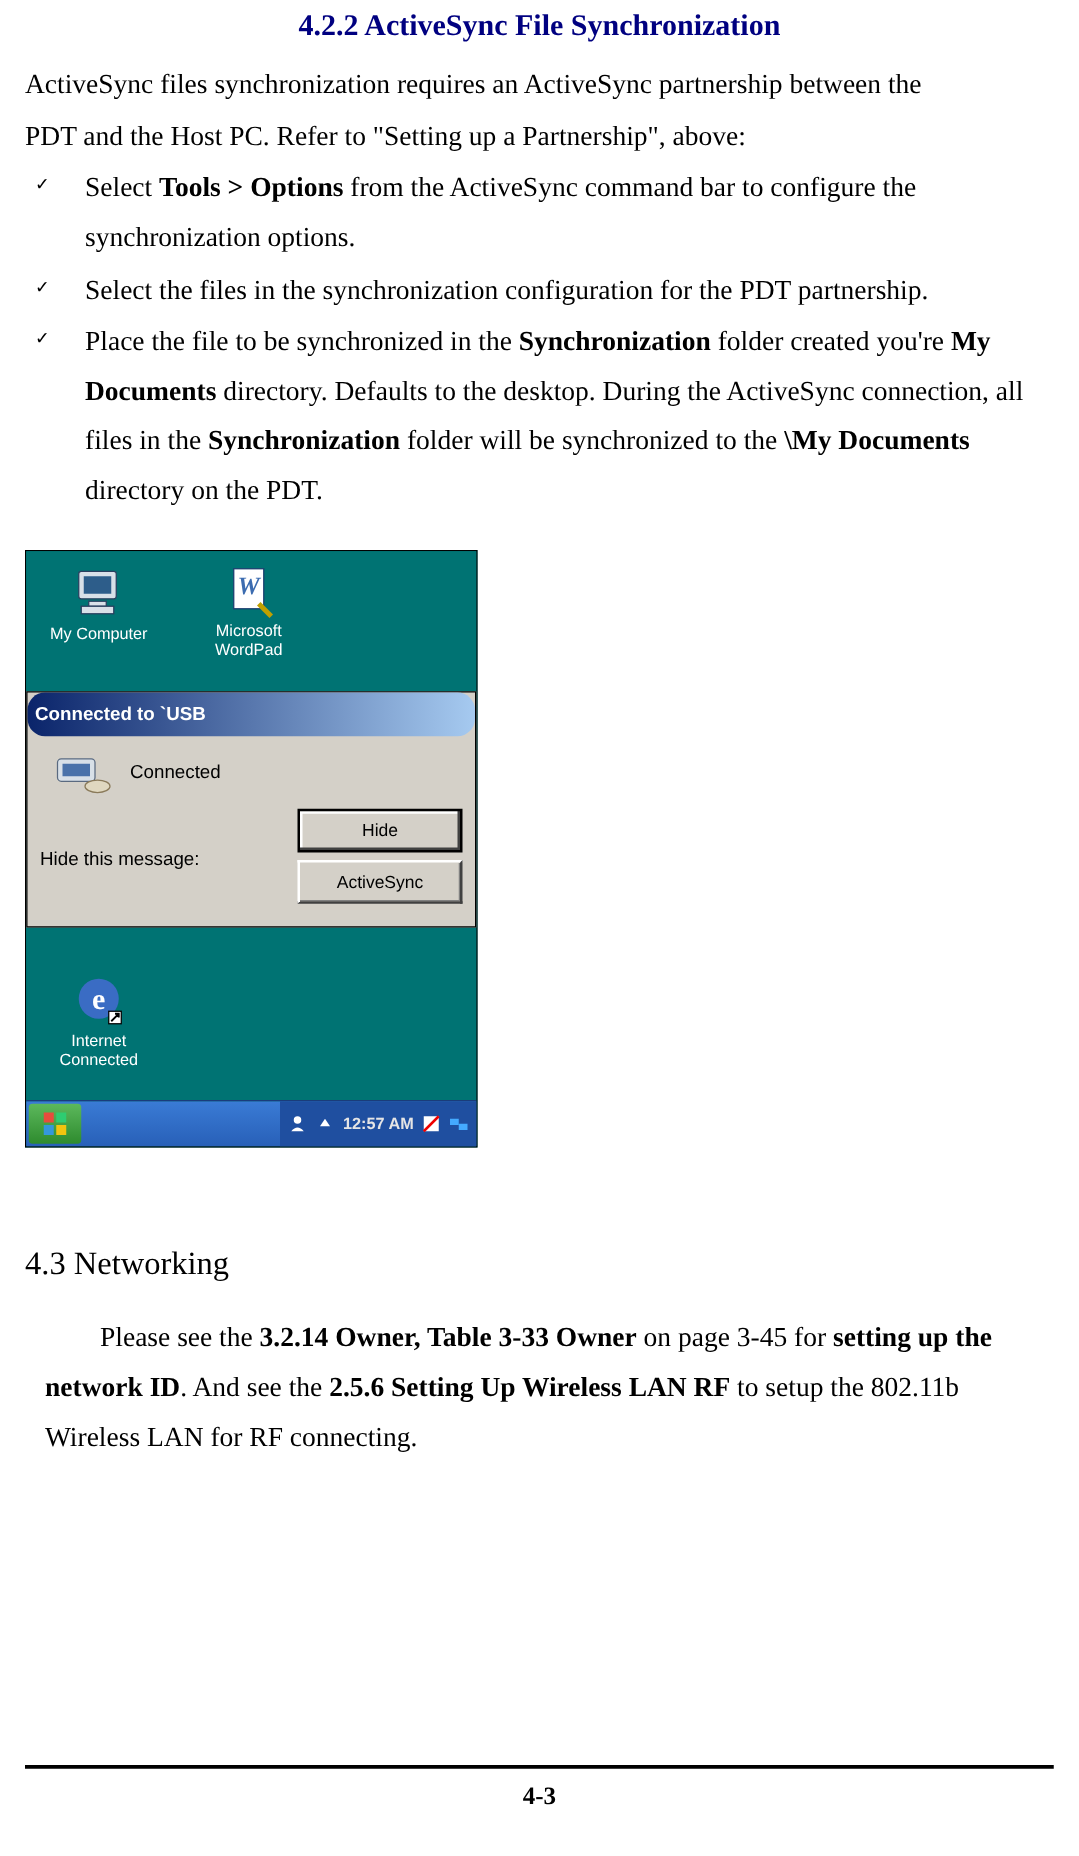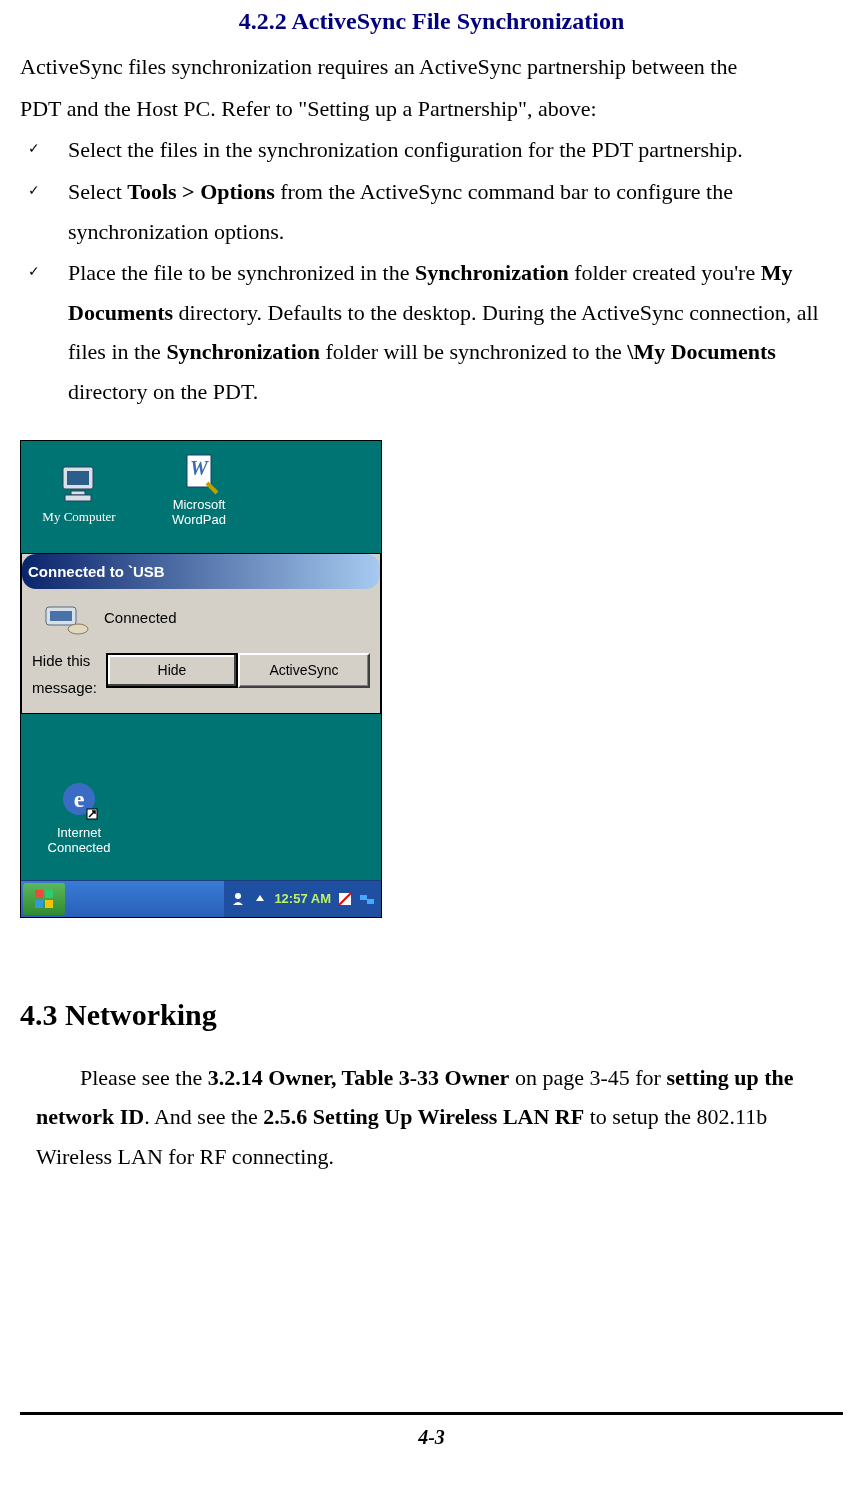--- a/index.html
+++ b/index.html
@@ -60,21 +60,21 @@
       background: #007373;
     }
     .icon-cell {
       position: absolute;
       width: 100px;
       text-align: center;
       color: #fff;
       font-size: 13px;
       line-height: 1.2;
     }
-    .icon-my-computer { top: 22px; left: 8px; font-family: Liberation Serif, serif; }
+    .icon-my-computer { top: 12px; left: 8px; }
     .icon-wordpad { top: 10px; left: 128px; }
     .icon-ie { top: 338px; left: 8px; }
     .icon-glyph {
       width: 44px; height: 44px;
       margin: 0 auto 2px auto;
       display: block;
     }
     .monitor-body { fill:#d8e0e8; stroke:#2a3f5f; stroke-width:1; }
     .monitor-screen { fill:#2d5d8a; }
     .word-doc { fill:#fff; stroke:#1a3c6e; stroke-width:1; }
@@ -124,21 +124,21 @@
       font-size: 14px;
       padding: 3px 10px;
       background: #d4d0c8;
       border-top: 2px solid #fff;
       border-left: 2px solid #fff;
       border-right: 2px solid #404040;
       border-bottom: 2px solid #404040;
       margin-bottom: 6px;
       box-shadow: inset -1px -1px 0 #808080, inset 1px 1px 0 #d4d0c8;
     }
-    .btns-stack { display:flex; flex-direction:row; align-items:flex-end; }
+    .btns-stack { display:flex; flex-direction:column; align-items:flex-end; }
     .taskbar {
       position: absolute;
       bottom: 0; left: 0; right: 0;
       height: 36px;
       background: linear-gradient(to bottom, #3a7bd5, #2860b8);
       display: flex;
       align-items: center;
       border-top: 1px solid #1a3c7a;
     }
     .start-btn {
@@ -151,65 +151,64 @@
     }
     .tray {
       margin-left: auto;
       display: flex;
       align-items: center;
       height: 100%;
       background: #1f4fa0;
       padding: 0 6px;
       gap: 6px;
       font-size: 13px;
-      color: #bef264;
+      color: #e5e5e5;
       font-weight: bold;
     }
     .tray-icon { width:16px; height:16px; }
     .fig-caption {
       font-size: 19px;
       margin-top: 4px;
     }
     .heading-43 {
-      font-weight: bold;
-      font-size: 30px;
+      font-weight: normal;
+      font-size: 26px;
       margin-top: 70px;
       margin-bottom: 14px;
     }
     .net-para {
       text-indent: 44px;
       margin: 16px;
     }
     .footer-line {
       position: absolute;
       bottom: 70px;
       left: 20px; right: 20px;
       border-top: 3px solid #000;
     }
     .page-num {
       position: absolute;
       bottom: 30px;
       left: 0; right: 0;
       text-align: center;
       font-weight: bold;
       font-size: 20px;
-      font-style: italic;
     }
   </style>
 </head>
 <body>
 
 <h3 class="heading-422">4.2.2 ActiveSync File Synchronization</h3>
 <p class="body-text">  ActiveSync files synchronization requires an ActiveSync partnership between the</p>
 <p class="body-text">PDT and the Host PC. Refer to "Setting up a Partnership", above:</p>
 <ul class="bullet-list">
-  <li><span>Select the files in the synchronization configuration for the PDT partnership.</span></li>
   <li>
     <span>Select </span><span class="bold">Tools &gt; Options</span><span> from the ActiveSync command bar to configure the synchronization options.</span>
   </li>
+  <li><span>Select the files in the synchronization configuration for the PDT partnership.</span></li>
   <li>
     <span>Place the file to be synchronized in the </span><span class="bold">Synchronization</span><span> folder created you're </span><span class="bold">My Documents</span><span> directory. Defaults to the desktop. During the ActiveSync connection, all files in the </span><span class="bold">Synchronization</span><span> folder will be synchronized to the </span><span class="bold">\My Documents</span><span> directory on the PDT.</span>
   </li>
 </ul>
 
 <div class="fig-container">
   <div class="screenshot">
     <div class="desktop">
 
       <div class="icon-cell icon-my-computer">

